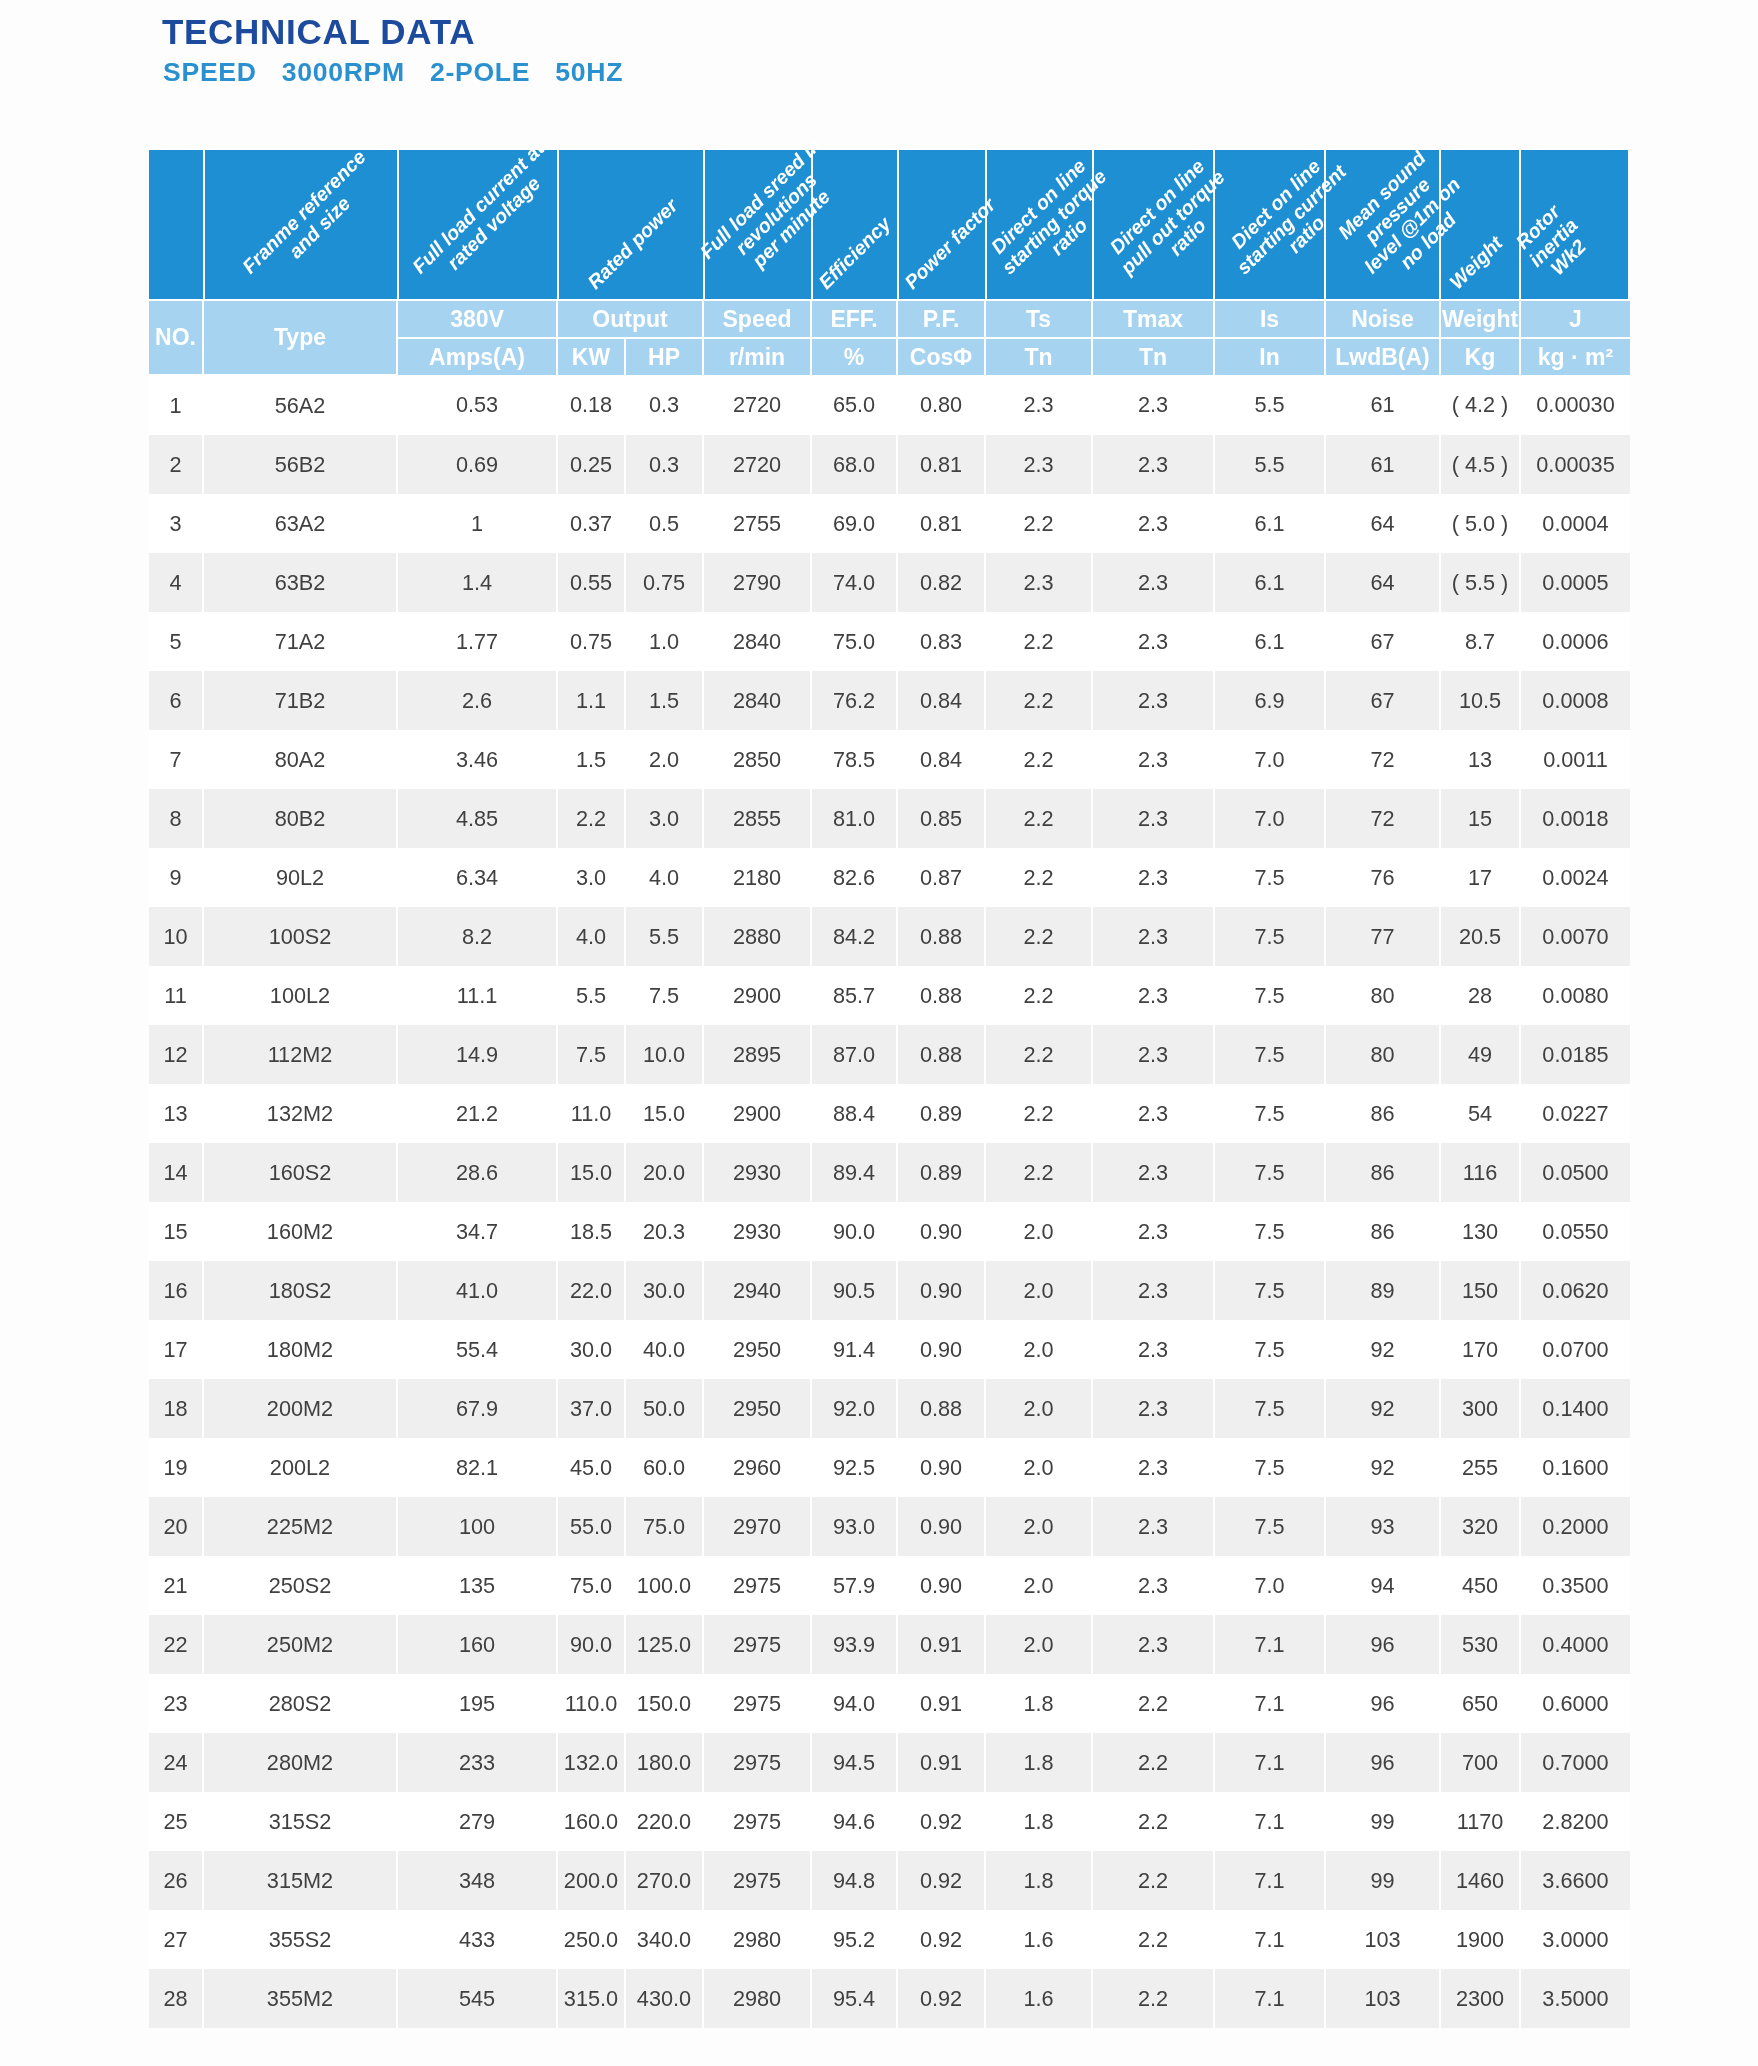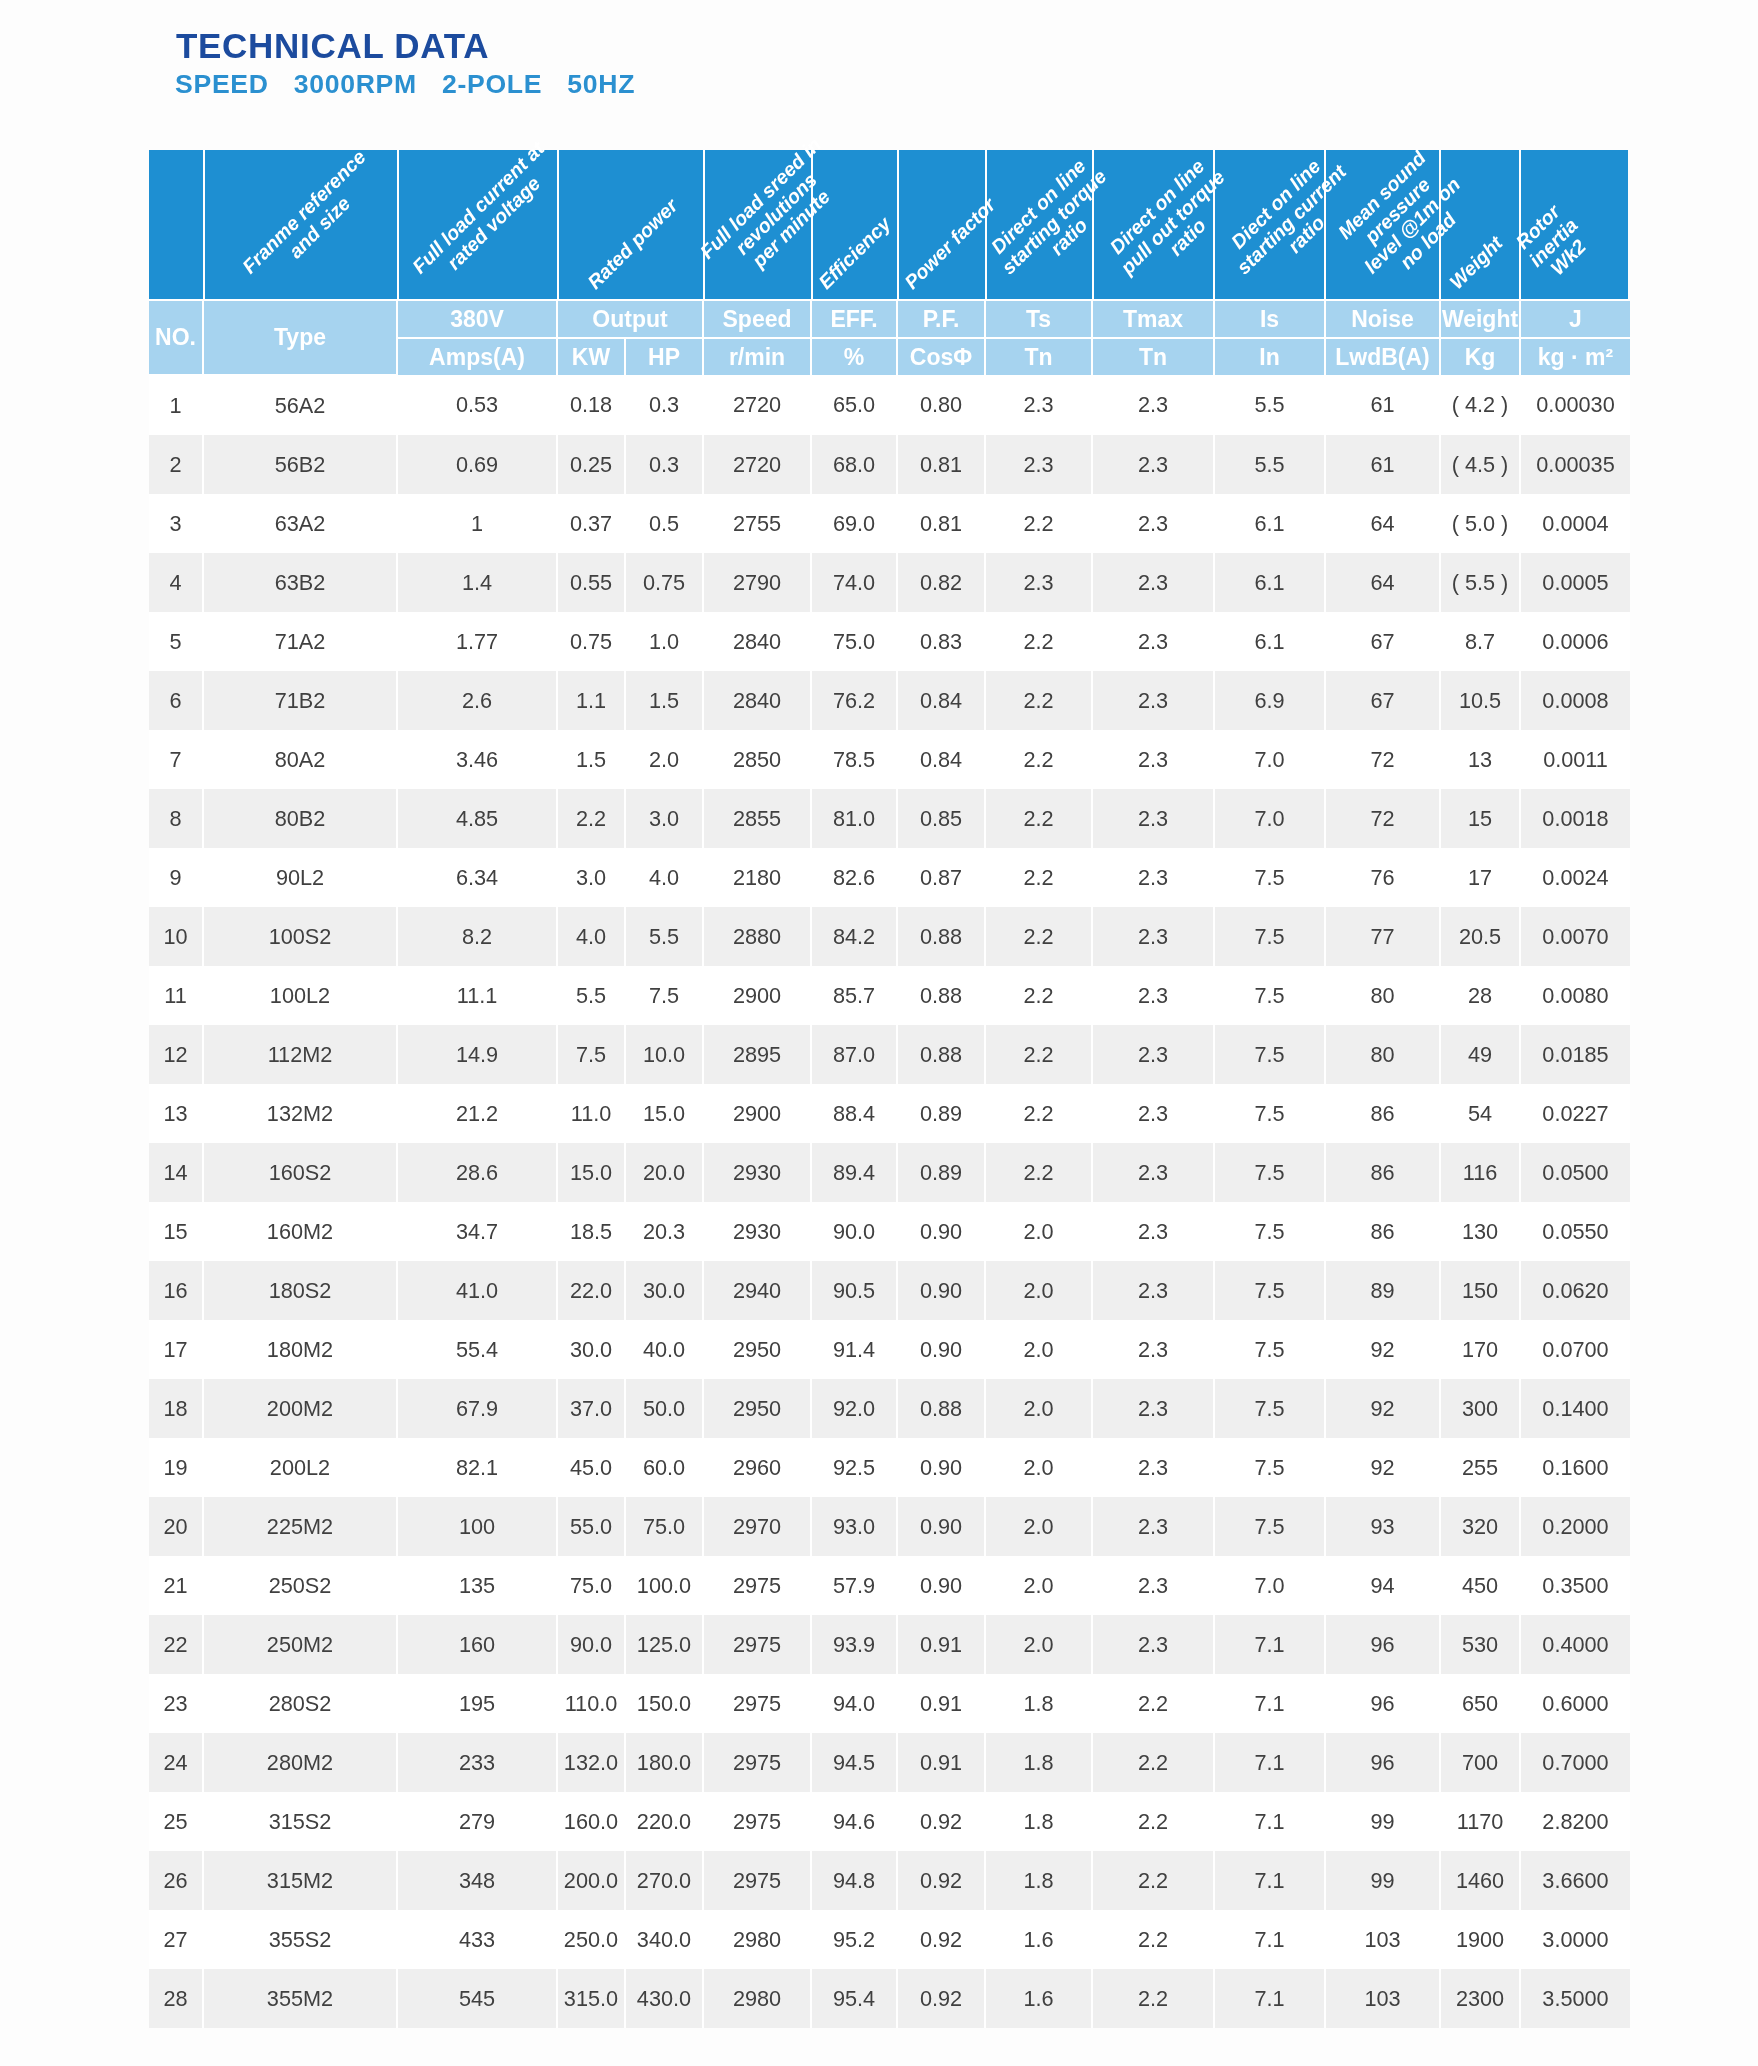--- a/index.html
+++ b/index.html
@@ -6,26 +6,26 @@
   .page{
     position:relative;
     width:1758px;height:2066px;
     background:#fdfdfd;
     font-family:"Liberation Sans", sans-serif;
     overflow:hidden;
   }
   .title{
     position:absolute;left:161px;top:11.2px;
     font-size:35px;font-weight:bold;letter-spacing:0.7px;
-    color:#1c4b9e;margin:15px;
+    color:#1c4b9e;margin:1px;
   }
   .subtitle{
     position:absolute;left:163px;top:57px;
     font-size:26.6px;font-weight:bold;letter-spacing:0.7px;word-spacing:17px;
-    color:#2b90d0;margin:12px;
+    color:#2b90d0;margin:0;
   }
   .tablewrap{position:absolute;left:149px;top:150px;width:1479px;}
   .diagband{
     position:relative;height:149px;background:#1e8fd2;
     border-bottom:2.1px solid #ffffff;overflow:visible;
   }
   .vsep{position:absolute;top:0;bottom:0;width:2.1px;background:#ffffff;}
   .dlabel{
     position:absolute;bottom:5.6px;
     color:#ffffff;font-weight:bold;font-style:italic;

